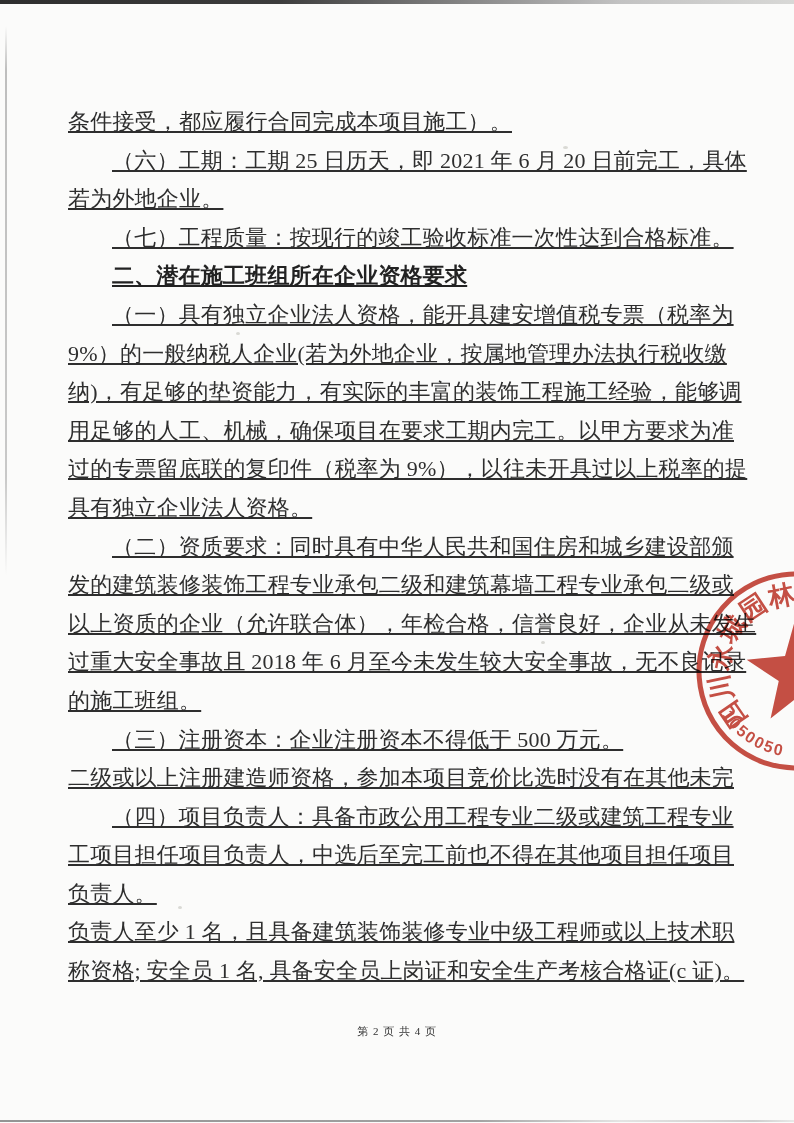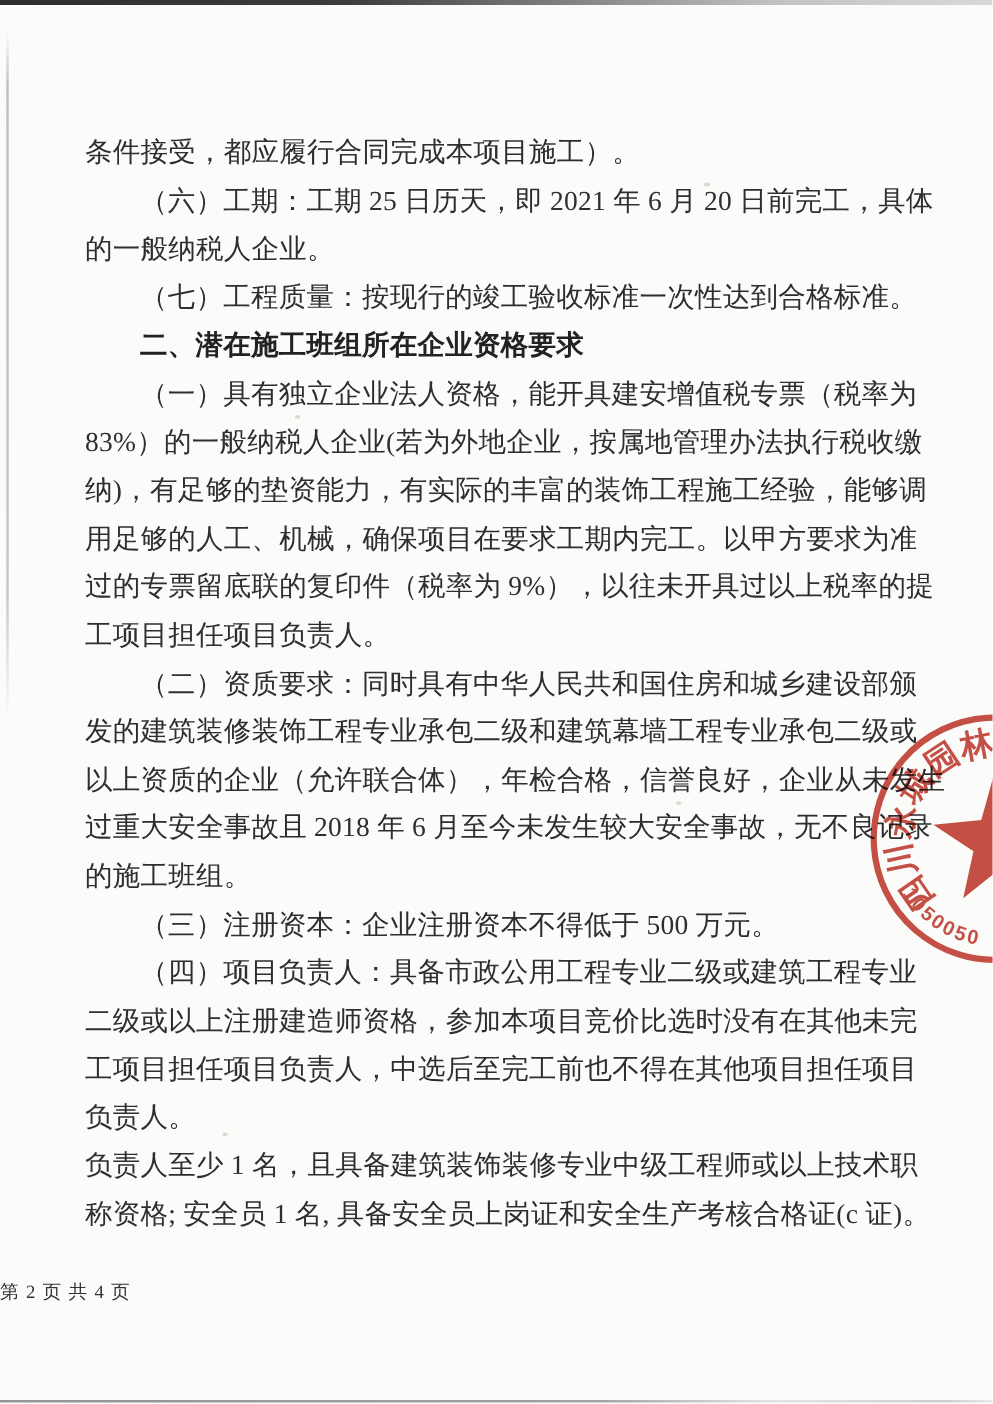--- a/index.html
+++ b/index.html
@@ -26,31 +26,32 @@
   .speck { position: absolute; border-radius: 50%; background: #d9d9d4; }
 
   
   .doc-body {
     position: absolute; left: 68px; top: 103px; width: 664px;
     color: #2e2e2e;
     font-size: 22px;
     line-height: 38.6px;
     letter-spacing: 0.2px;
   }
-  .line { white-space: nowrap; height: 38.6px; }
+  .line { white-space: nowrap; height: 38.6px; text-decoration: underline; }
   .line.indent { padding-left: 44px; }
   .line.heading {
     padding-left: 44px;
     font-weight: bold;
     font-family: "Liberation Sans", sans-serif;
     color: #222;
   }
   .page-footer {
     position: absolute; top: 1024px; left: 0; width: 100%;
-    font-size: 15px; color: #333; letter-spacing: 1px;
+    text-align: center;
+    font-size: 11px; color: #333; letter-spacing: 1px;
   }
 
   
   .stamp {
     position: absolute; left: 666px; top: 541px; width: 260px; height: 260px;
     transform: rotate(-4deg);
     opacity: 0.88;
     mix-blend-mode: multiply;
   }
   .stamp svg { display: block; }
@@ -62,37 +63,37 @@
 <div class="scan-left-edge"></div>
 <div class="scan-bottom-edge"></div>
 <div class="speck" style="left:563px;top:146px;width:5px;height:3px;"></div>
 <div class="speck" style="left:236px;top:332px;width:4px;height:3px;"></div>
 <div class="speck" style="left:541px;top:641px;width:4px;height:3px;"></div>
 <div class="speck" style="left:178px;top:906px;width:4px;height:3px;"></div>
 
 <div class="doc-body">
     <div class="line body">条件接受，都应履行合同完成本项目施工）。</div>
     <div class="line indent">（六）工期：工期 25 日历天，即 2021 年 6 月 20 日前完工，具体</div>
-    <div class="line body">的一般纳税人企业。</div>
+    <div class="line body">若为外地企业。</div>
     <div class="line indent">（七）工程质量：按现行的竣工验收标准一次性达到合格标准。</div>
     <div class="line heading">二、潜在施工班组所在企业资格要求</div>
     <div class="line indent">（一）具有独立企业法人资格，能开具建安增值税专票（税率为</div>
-    <div class="line body">83%）的一般纳税人企业(若为外地企业，按属地管理办法执行税收缴</div>
+    <div class="line body">9%）的一般纳税人企业(若为外地企业，按属地管理办法执行税收缴</div>
     <div class="line body">纳)，有足够的垫资能力，有实际的丰富的装饰工程施工经验，能够调</div>
     <div class="line body">用足够的人工、机械，确保项目在要求工期内完工。以甲方要求为准</div>
     <div class="line body">过的专票留底联的复印件（税率为 9%），以往未开具过以上税率的提</div>
-    <div class="line body">工项目担任项目负责人。</div>
+    <div class="line body">具有独立企业法人资格。</div>
     <div class="line indent">（二）资质要求：同时具有中华人民共和国住房和城乡建设部颁</div>
     <div class="line body">发的建筑装修装饰工程专业承包二级和建筑幕墙工程专业承包二级或</div>
     <div class="line body">以上资质的企业（允许联合体），年检合格，信誉良好，企业从未发生</div>
     <div class="line body">过重大安全事故且 2018 年 6 月至今未发生较大安全事故，无不良记录</div>
     <div class="line body">的施工班组。</div>
     <div class="line indent">（三）注册资本：企业注册资本不得低于 500 万元。</div>
+    <div class="line body">二级或以上注册建造师资格，参加本项目竞价比选时没有在其他未完</div>
     <div class="line indent">（四）项目负责人：具备市政公用工程专业二级或建筑工程专业</div>
-    <div class="line body">二级或以上注册建造师资格，参加本项目竞价比选时没有在其他未完</div>
     <div class="line body">工项目担任项目负责人，中选后至完工前也不得在其他项目担任项目</div>
     <div class="line body">负责人。</div>
     <div class="line body">负责人至少 1 名，且具备建筑装饰装修专业中级工程师或以上技术职</div>
     <div class="line body">称资格; 安全员 1 名, 具备安全员上岗证和安全生产考核合格证(c 证)。</div>
   </div>
 
 <div class="page-footer">第 2 页 共 4 页</div>
 
 <div class="stamp">
   <svg width="260" height="260" viewBox="0 0 260 260">

